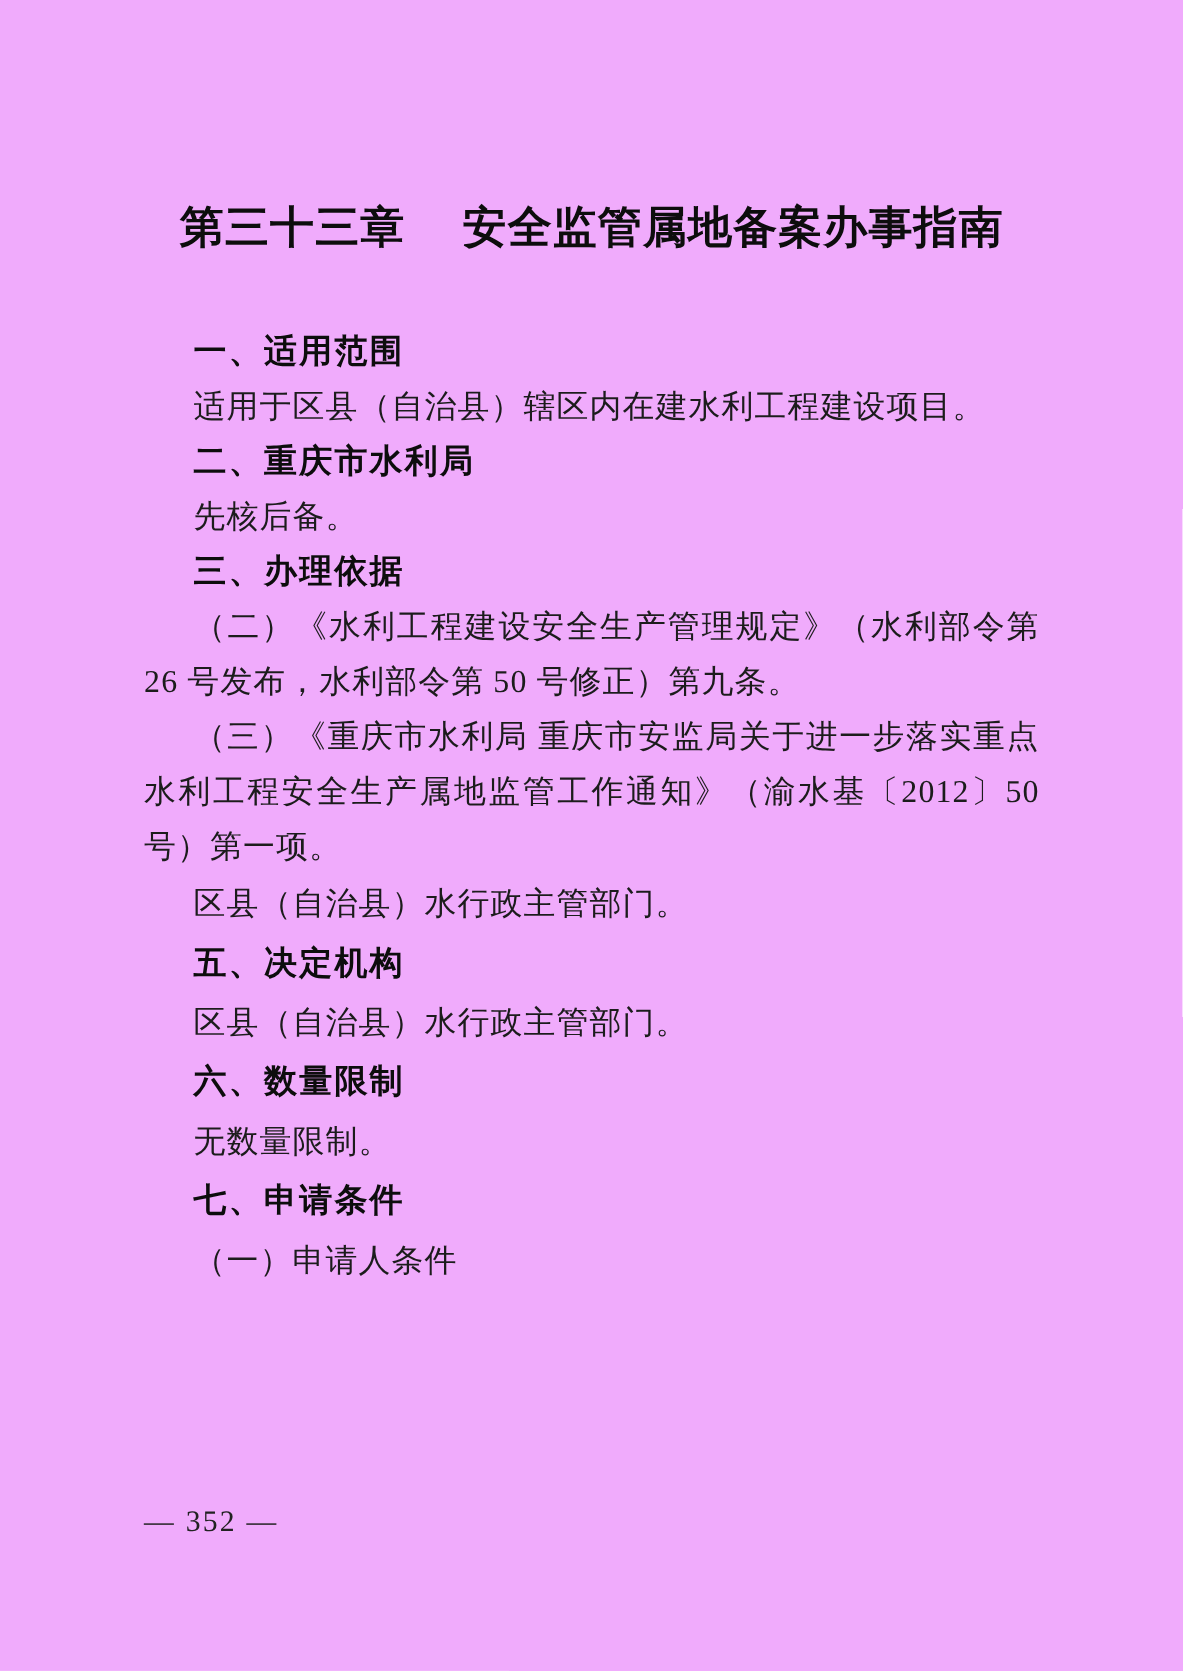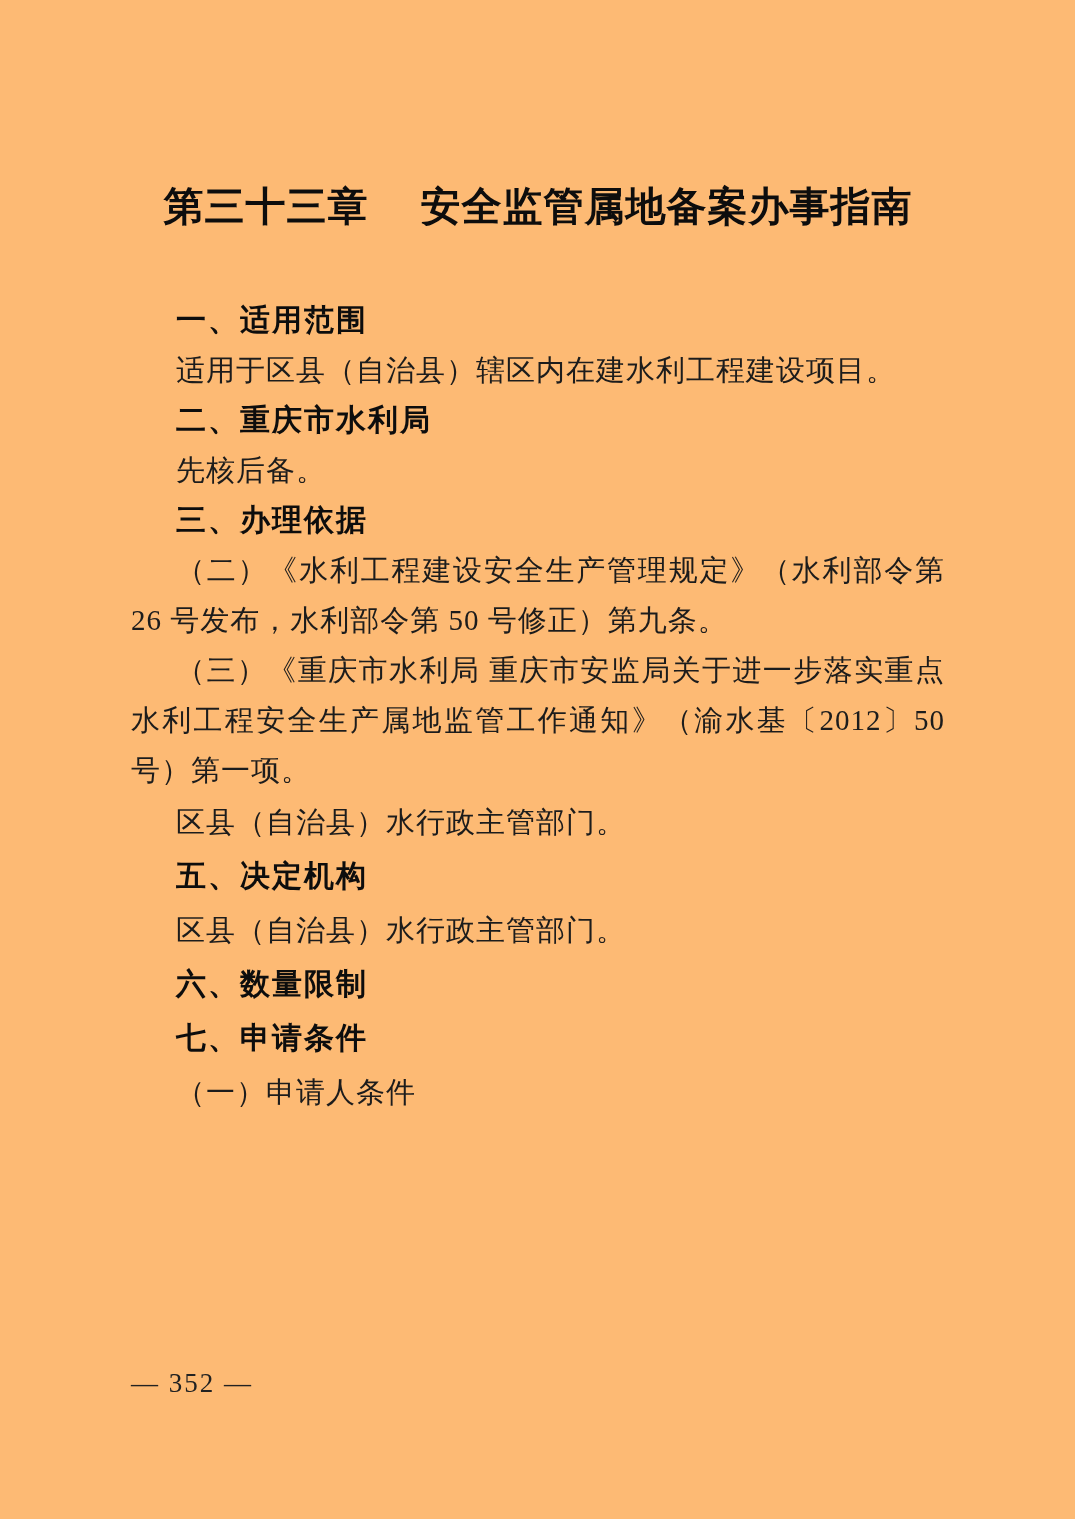--- a/index.html
+++ b/index.html
@@ -2,21 +2,21 @@
 <html><head>
 <meta charset="utf-8">
 <style>
   * { margin: 0; padding: 0; box-sizing: border-box; }
   html, body { background: #ffffff; }
   .page {
     position: relative;
     width: 1075px;
     height: 1519px;
     margin: 0 auto;
-    background: #fdba74;
+    background: #f0abfc;
     overflow: hidden;
     color: #141414;
   }
   .content {
     position: absolute;
     left: 131px;
     top: 183px;
     width: 814px;
   }
   .doc-title {
@@ -84,20 +84,21 @@
     <p class="h">三、办理依据</p>
     <p class="t">（二）《水利工程建设安全生产管理规定》（水利部令第 26 号发布，水利部令第 50 号修正）第九条。</p>
     <p class="t">（三）《重庆市水利局 重庆市安监局关于进一步落实重点水利工程安全生产属地监管工作通知》（渝水基〔2012〕50 号）第一项。</p>
 
     <p class="t lg">区县（自治县）水行政主管部门。</p>
 
     <p class="h lg">五、决定机构</p>
     <p class="t lg">区县（自治县）水行政主管部门。</p>
 
     <p class="h lg">六、数量限制</p>
+    <p class="t lg">无数量限制。</p>
 
     <p class="h lg">七、申请条件</p>
     <p class="t lg">（一）申请人条件</p>
 
   </div>
 
   <div class="page-number">— 352 —</div>
 </div>
 
 </body></html>

